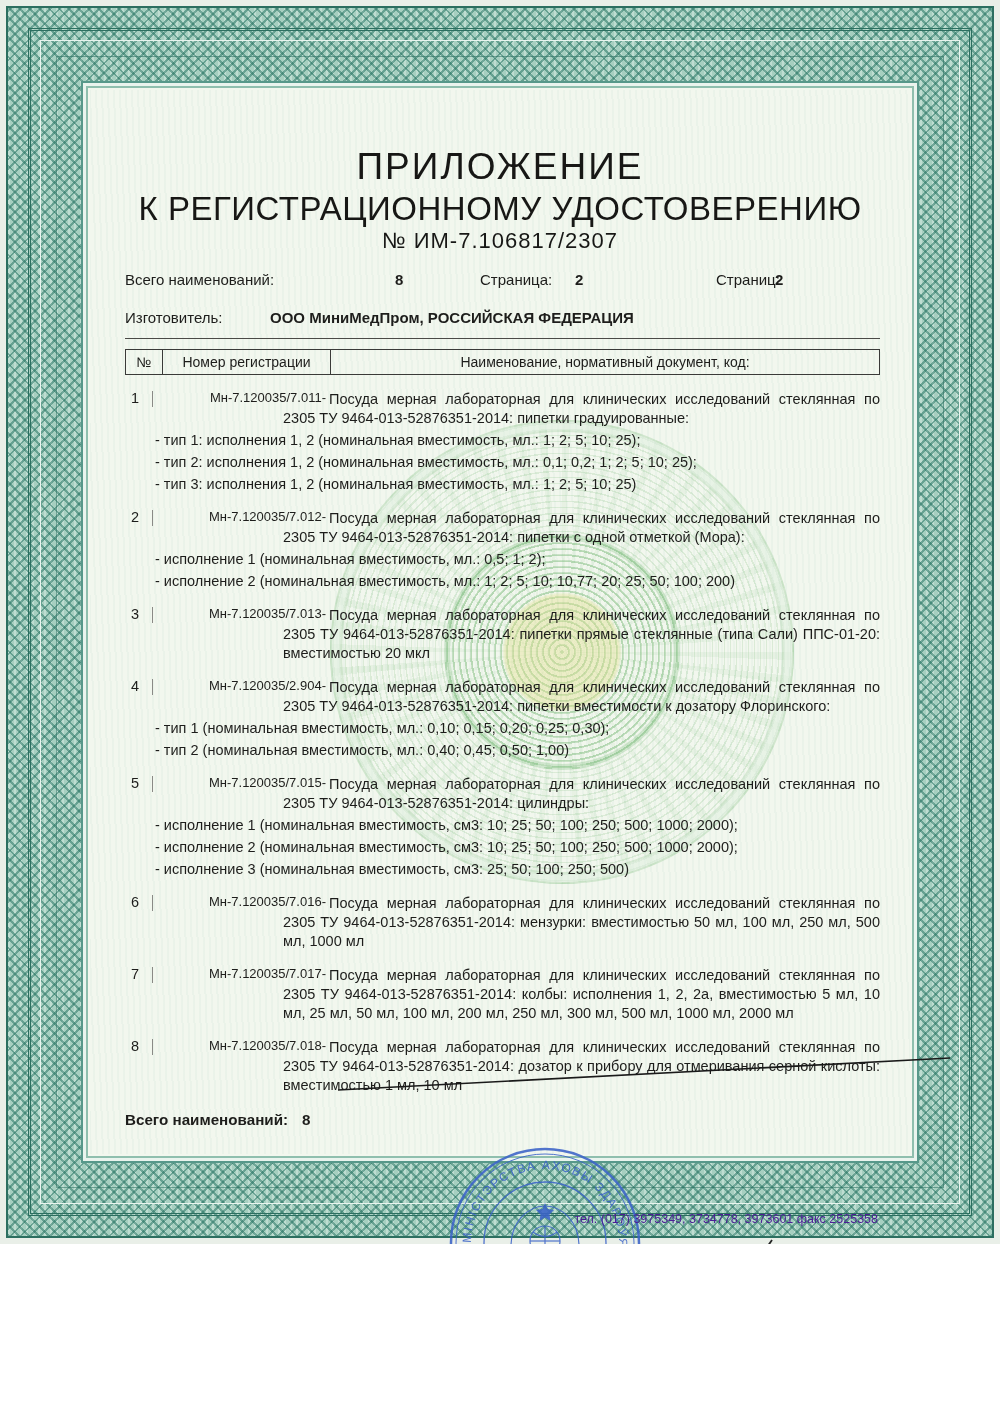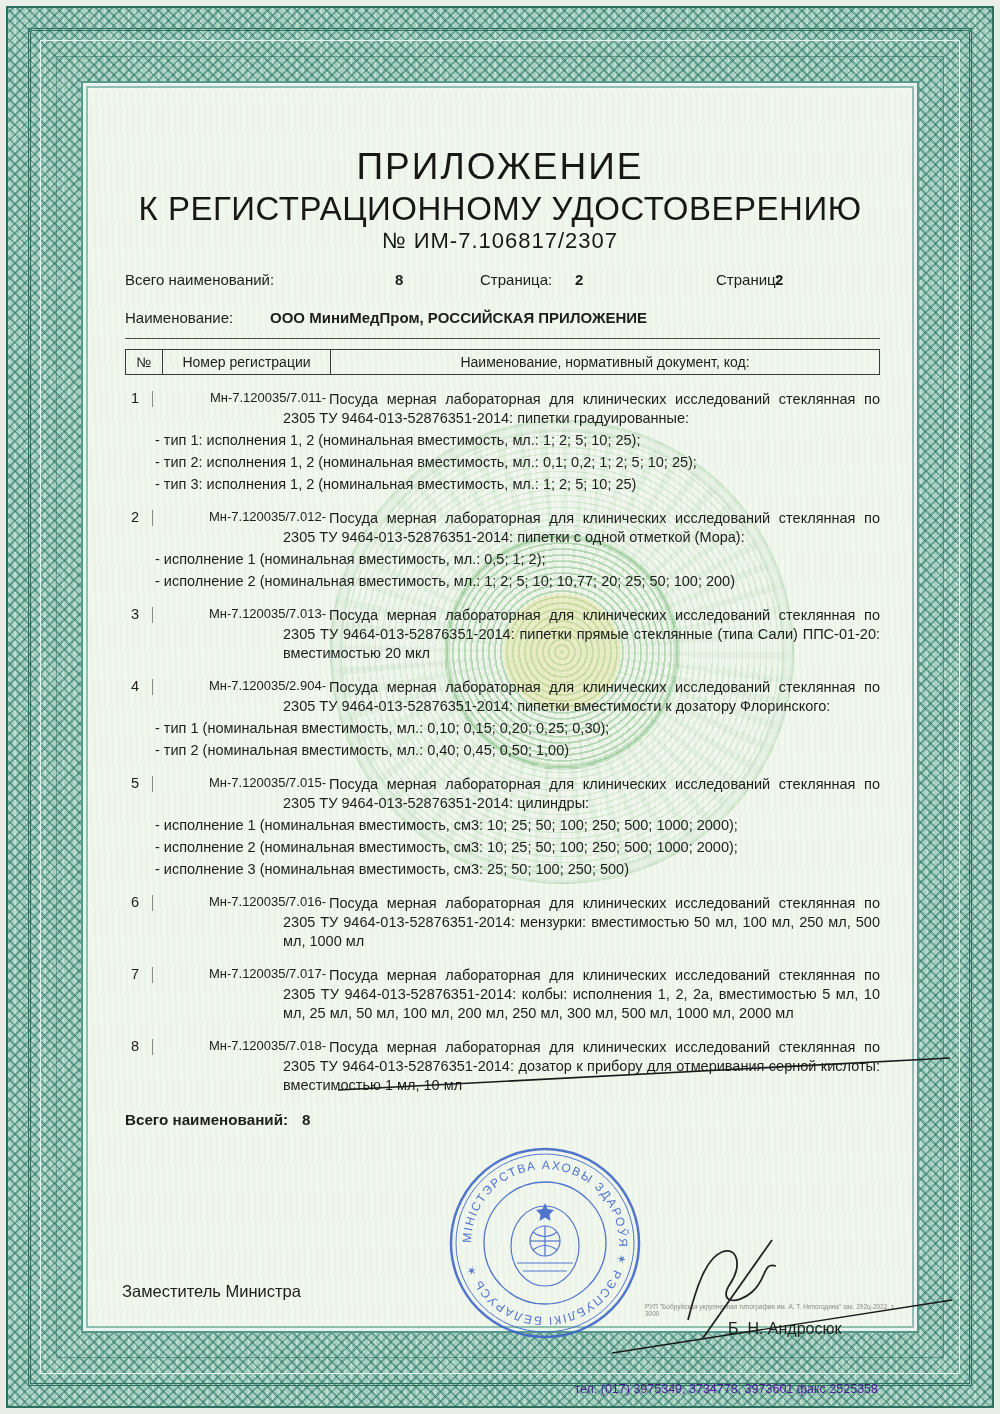--- a/index.html
+++ b/index.html
@@ -1,17 +1,17 @@
 <!DOCTYPE html>
 <html><head>
 <meta charset="utf-8">
 <style>
   html,body{margin:0;padding:0;background:#ffffff;}
   .page{
-    position:relative;width:1000px;height:1414px;overflow:hidden;
+    position:relative;width:1000px;height:1244px;overflow:hidden;
     font-family:"Liberation Sans",sans-serif;color:#1d1d1b;background:#e9efe8;
   }
   
   .border-band{
     position:absolute;inset:6px;
     background-color:#a6cfc0;
     background-image:
       repeating-linear-gradient(45deg, rgba(38,115,98,.50) 0 2px, rgba(255,255,255,0) 2px 7px),
       repeating-linear-gradient(-45deg, rgba(38,115,98,.50) 0 2px, rgba(255,255,255,0) 2px 7px),
       repeating-linear-gradient(90deg, rgba(235,247,241,.35) 0 2px, rgba(255,255,255,0) 2px 6px);
@@ -110,22 +110,22 @@
     <div class="meta-row">
       <span class="m m-total-label">Всего наименований:</span>
       <span class="m m-total-value">8</span>
       <span class="m m-page-label">Страница:</span>
       <span class="m m-page-value">2</span>
       <span class="m m-pages-label">Страниц:</span>
       <span class="m m-pages-value">2</span>
     </div>
 
     <div class="manufacturer">
-      <span class="label">Наименование:</span>
-      <span class="value">ООО МиниМедПром, РОССИЙСКАЯ ПРИЛОЖЕНИЕ</span>
+      <span class="label">Изготовитель:</span>
+      <span class="value">ООО МиниМедПром, РОССИЙСКАЯ ФЕДЕРАЦИЯ</span>
     </div>
 
     <div class="thead">
       <div class="th">№</div>
       <div class="th">Номер регистрации</div>
       <div class="th">Наименование, нормативный документ, код:</div>
     </div>
 
     <div class="trows">
         <div class="trow">

